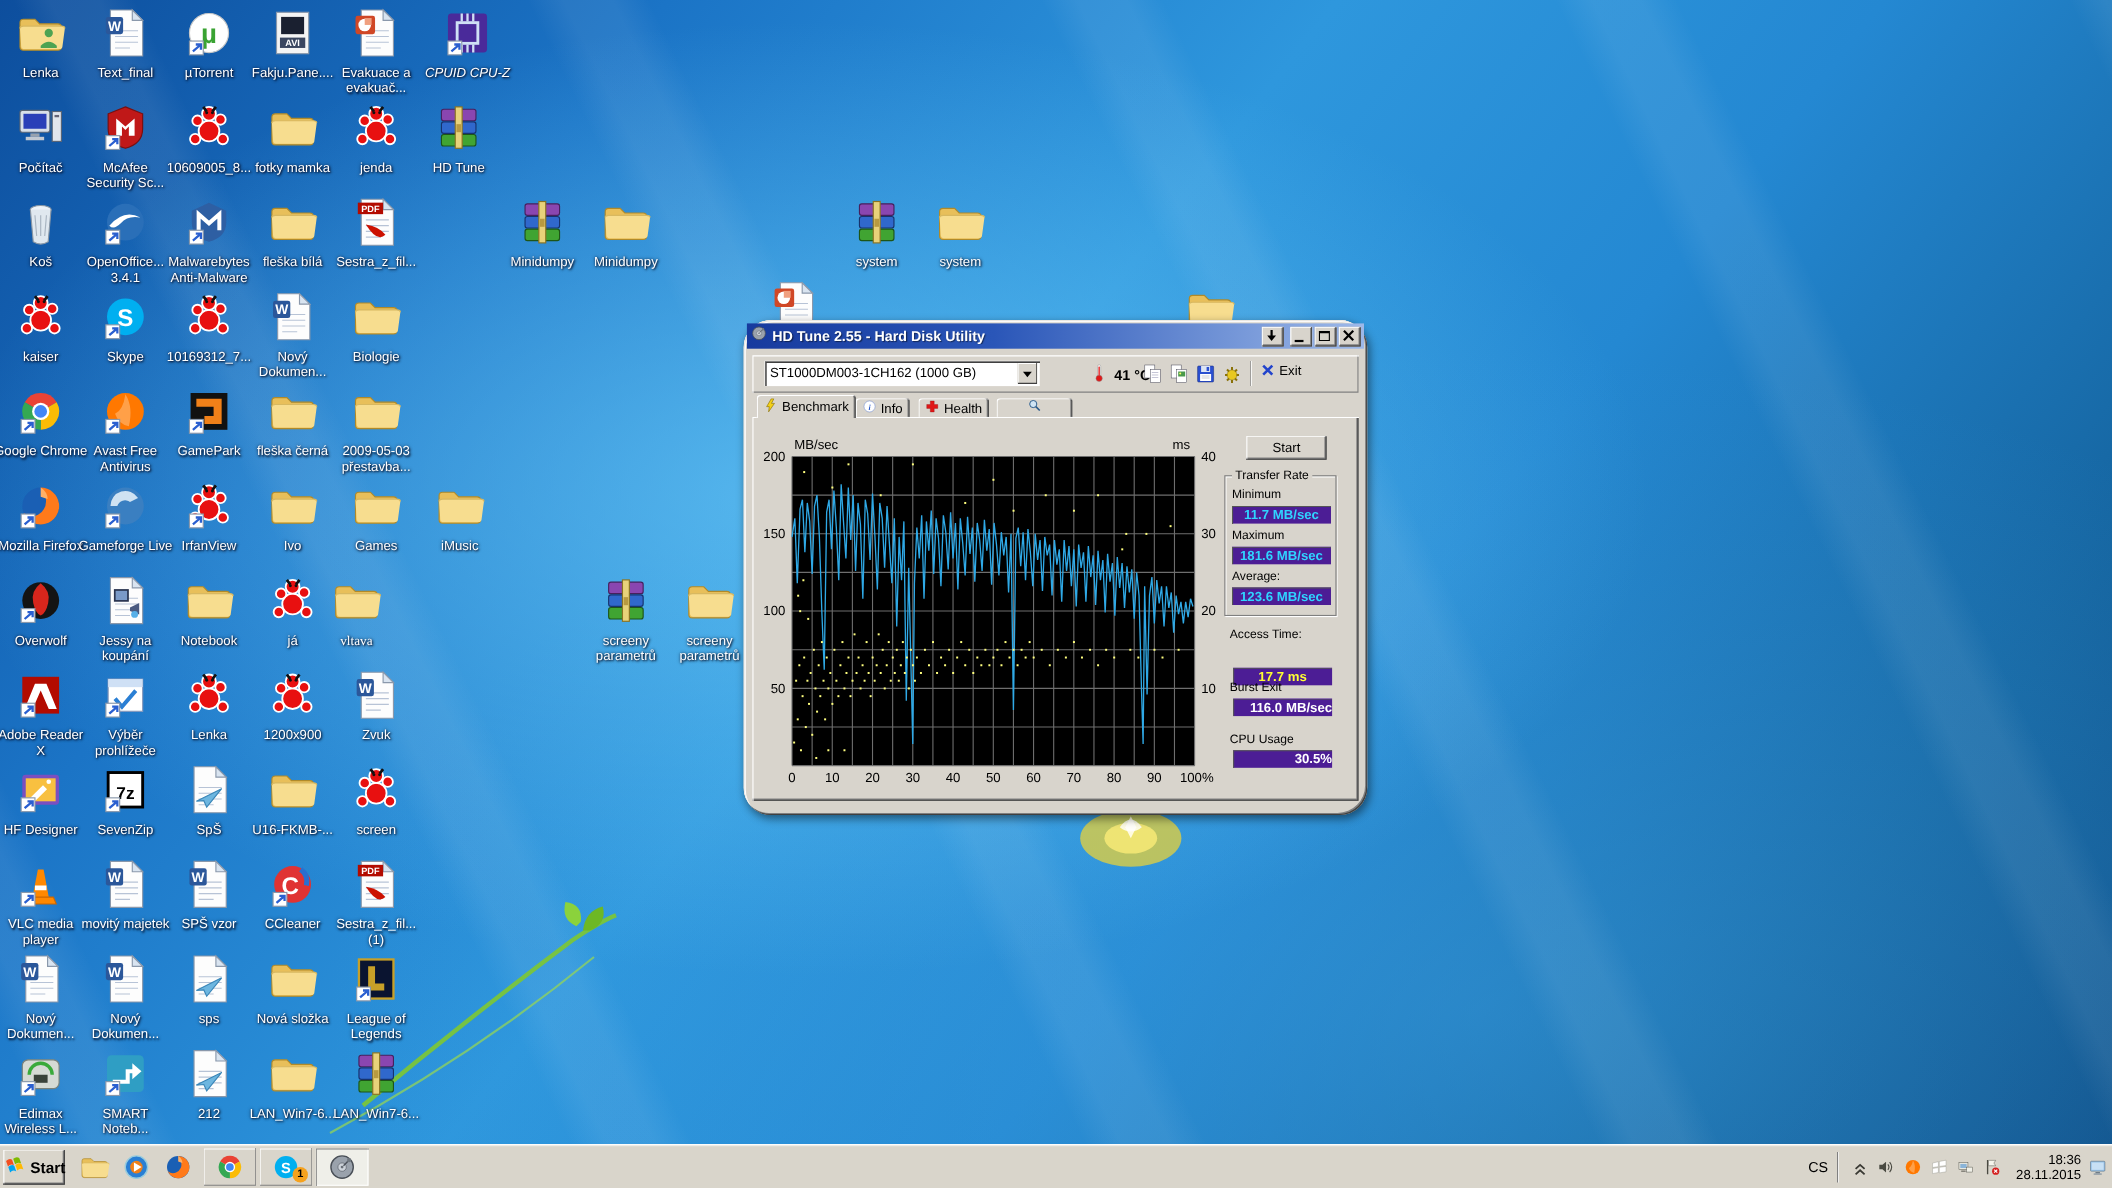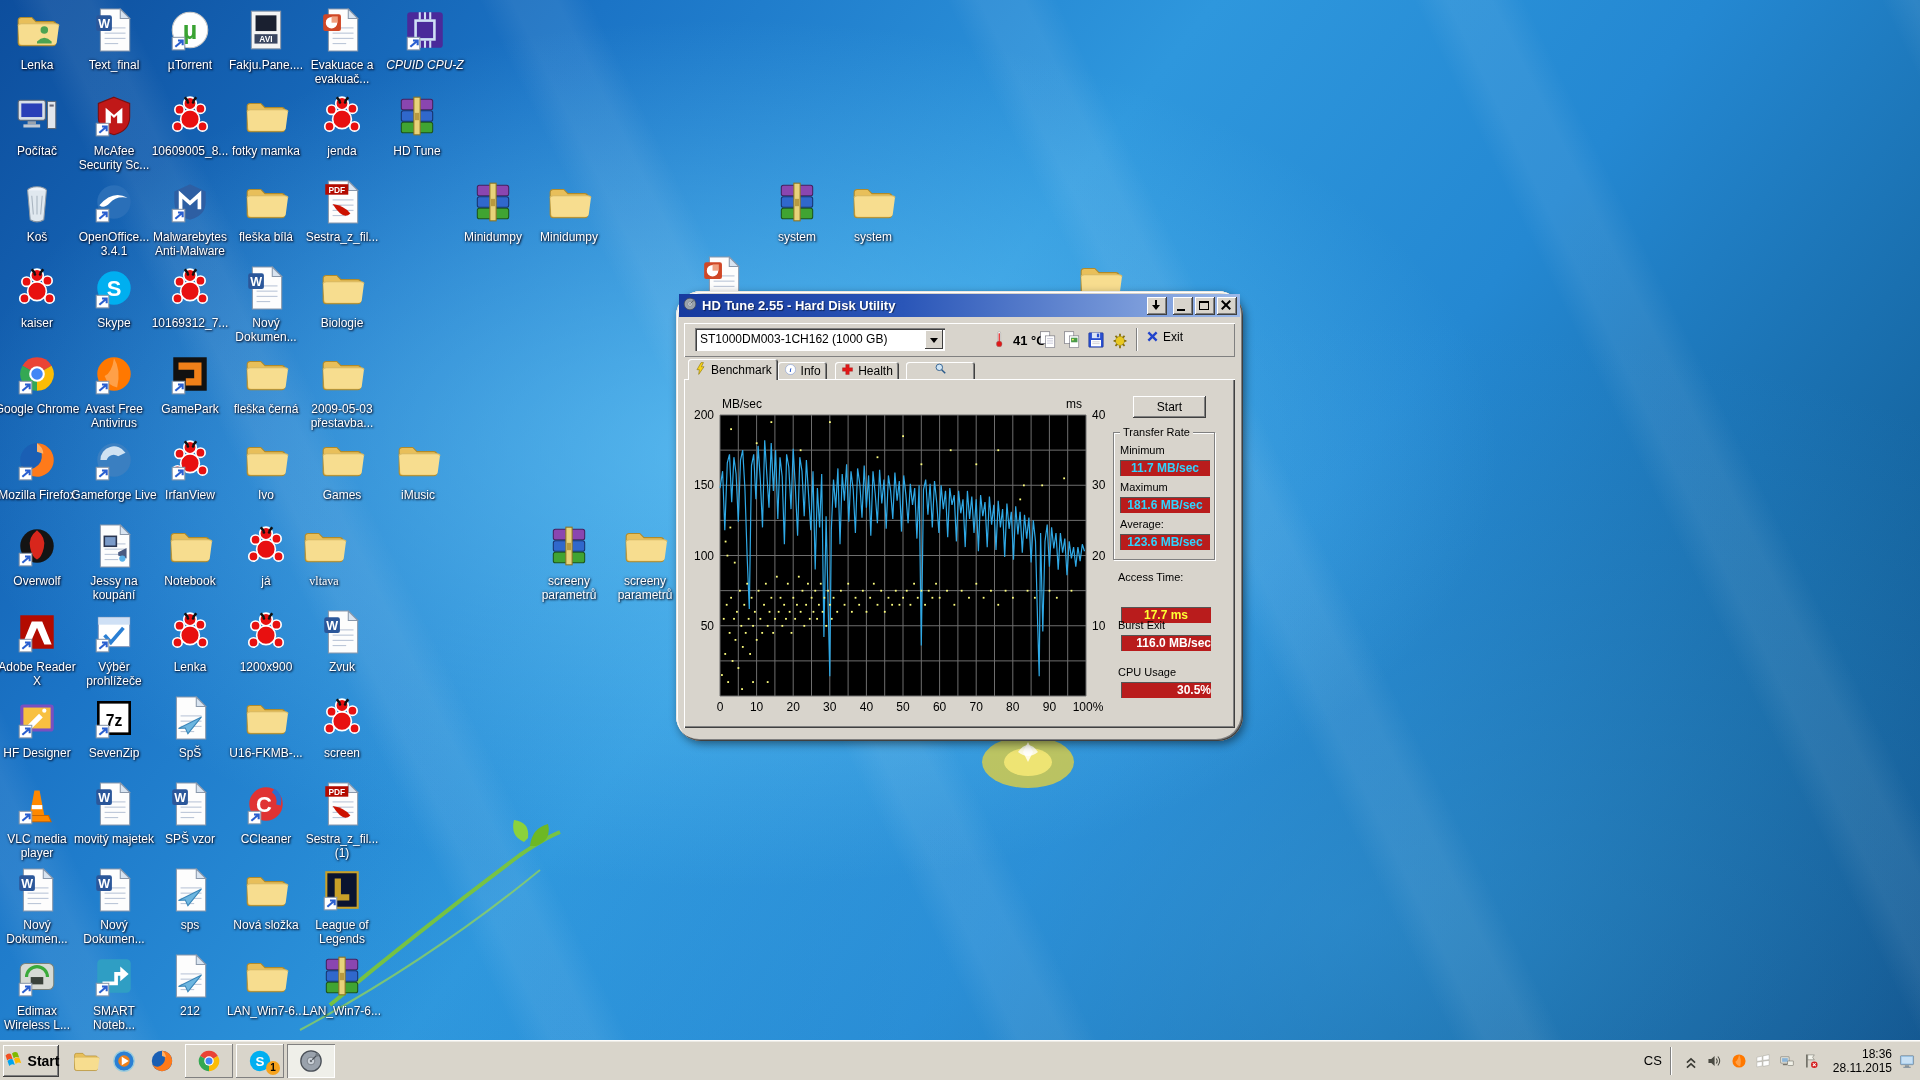--- a/index.html
+++ b/index.html
@@ -60,21 +60,21 @@
   .tabpage{position:absolute;left:8px;top:88px;width:551px;height:349px;background:#d8d4cc;
     box-shadow:inset 1px 1px 0 #fff,inset -1px -1px 0 #404040,inset -2px -2px 0 #808080;}
   
   #chartsvg{position:absolute;left:4px;top:8px;}
   
   .winbtn{position:absolute;background:#d8d4cc;font-size:12px;color:#000;text-align:center;
     box-shadow:inset -1px -1px 0 #404040,inset 1px 1px 0 #fff,inset -2px -2px 0 #808080;}
   .groupbox{position:absolute;border:1px solid #808080;box-shadow:inset 1px 1px 0 #fff,1px 1px 0 #fff;}
   .groupbox .legend{position:absolute;top:-7px;left:6px;background:#d8d4cc;padding:0 3px;font-size:11px;color:#000;}
   .flabel{position:absolute;font-size:11px;color:#000;white-space:nowrap;}
-  .vbox{position:absolute;width:90px;height:16px;background:#b91c1c;text-align:center;
+  .vbox{position:absolute;width:90px;height:16px;background:#4c1d95;text-align:center;
     font-size:12px;font-weight:bold;line-height:16px;box-shadow:inset 1px 1px 0 #555;}
   .cyan{color:#2fd4ff;} .yellow{color:#ffff33;} .white{color:#fff;text-align:right;}
   
   #taskbar{position:absolute;left:0;bottom:0;width:1920px;height:40px;background:#d9d5cb;
     border-top:1px solid #fdfcfa;box-shadow:inset 0 1px 0 #eceae4;display:flex;align-items:center;z-index:50;}
   #startbtn{width:56px;height:32px;margin-left:3px;background:#d9d5cb;display:flex;align-items:center;justify-content:center;gap:3px;
     box-shadow:inset -1px -1px 0 #404040,inset 1px 1px 0 #fff,inset -2px -2px 0 #808080;font-weight:bold;font-size:14px;color:#000;}
   .qlbtn{width:38px;height:34px;display:flex;align-items:center;justify-content:center;}
   .appbtn{width:48px;height:34px;display:flex;align-items:center;justify-content:center;position:relative;background:#d9d5cb;
     box-shadow:inset -1px -1px 0 #808080,inset 1px 1px 0 #fff;}

